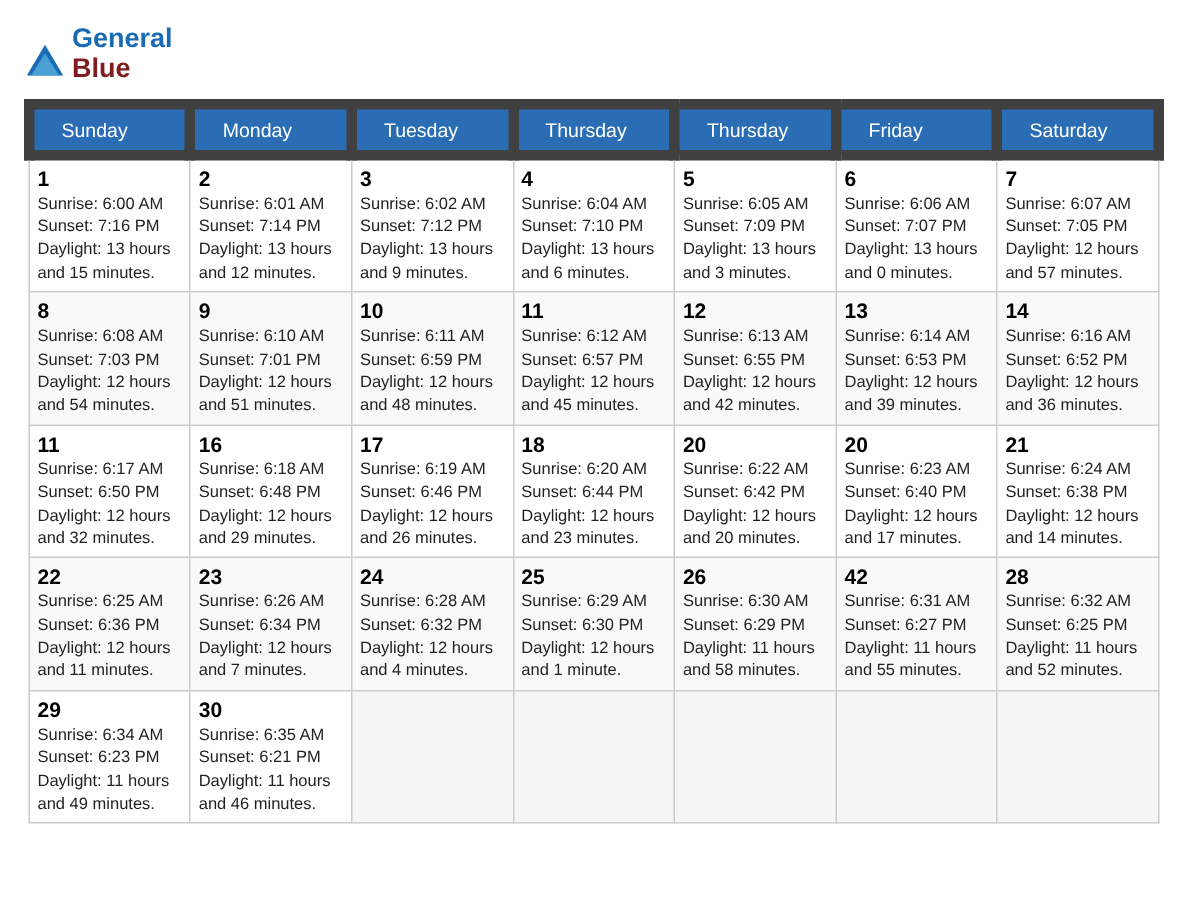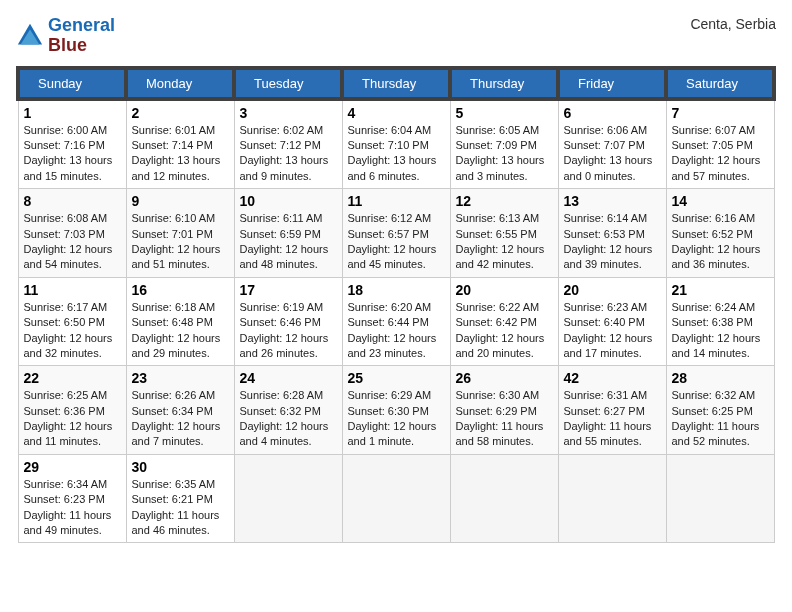--- a/index.html
+++ b/index.html
@@ -11,21 +11,21 @@
       padding: 16px;
     }
     .header {
       display: flex;
       justify-content: space-between;
       align-items: flex-start;
       margin-bottom: 10px;
     }
     .logo {
       display: flex;
-      align-items: center;
+      align-items: flex-end;
       gap: 4px;
     }
     .logo-text {
       font-size: 18px;
       font-weight: bold;
       color: #1a1a1a;
       line-height: 1.1;
     }
     .logo-text span {
       color: #1a6bb5;
@@ -51,21 +51,21 @@
       border-collapse: collapse;
       font-size: 11px;
     }
     th {
       background-color: #2a6db5;
       color: #fff;
       padding: 6px 18px;
       text-align: left;
       font-size: 13px;
       font-weight: normal;
-      border: 4px solid #404040;
+      border: 7px solid #404040;
     }
     td {
       border: 1px solid #ccc;
       padding: 4px 5px;
       vertical-align: top;
       width: 108px;
       height: 80px;
       background: #fff;
     }
     td.empty {
@@ -94,21 +94,20 @@
     <svg class="logo-icon" viewBox="0 0 30 30">
       <polygon points="15,2 28,24 2,24" fill="#1a6bb5"></polygon>
       <polygon points="15,8 25,24 5,24" fill="#4a9fd5"></polygon>
     </svg>
     <div class="logo-text">
       <div><span>General</span></div>
       <div><span style="color:#7f1d1d">Blue</span></div>
     </div>
   </div>
   <div class="title-area">
-    <div class="location">Centa, Serbia</div>
   </div>
 </div>
 
 <table>
   <thead>
     <tr>
       <th>Sunday</th>
       <th>Monday</th>
       <th>Tuesday</th>
       <th>Thursday</th>

